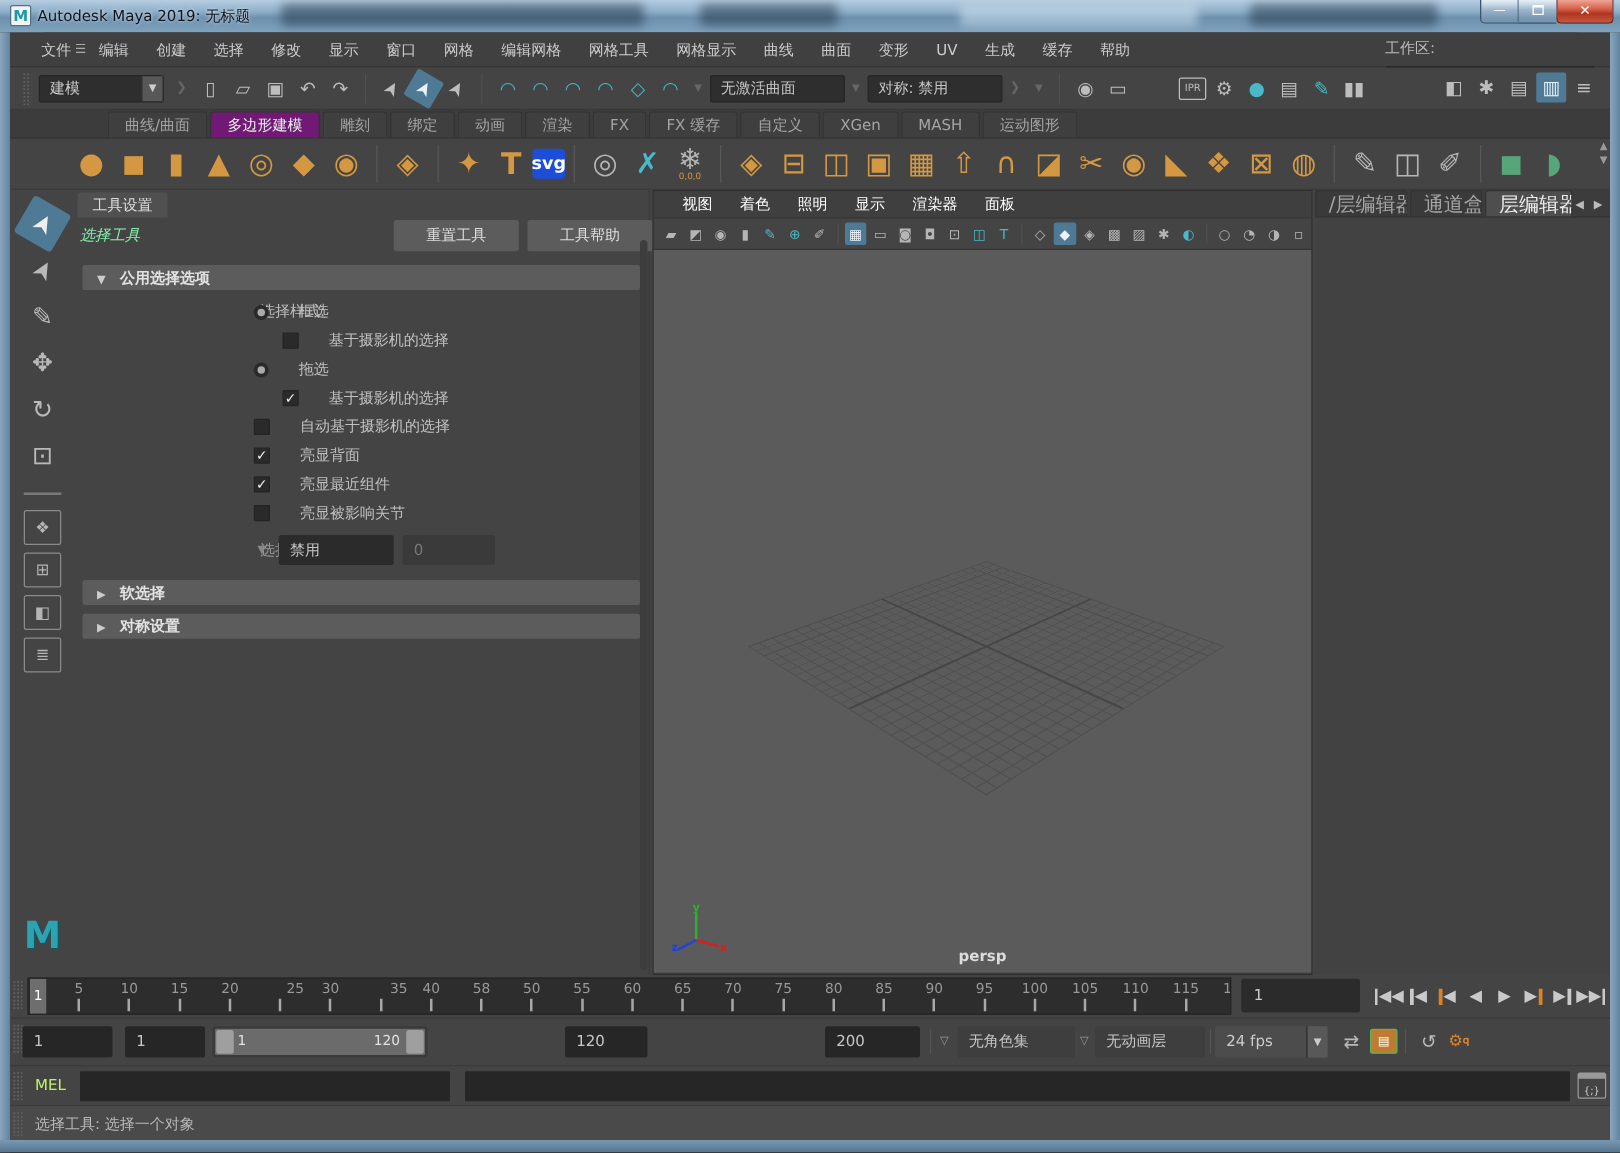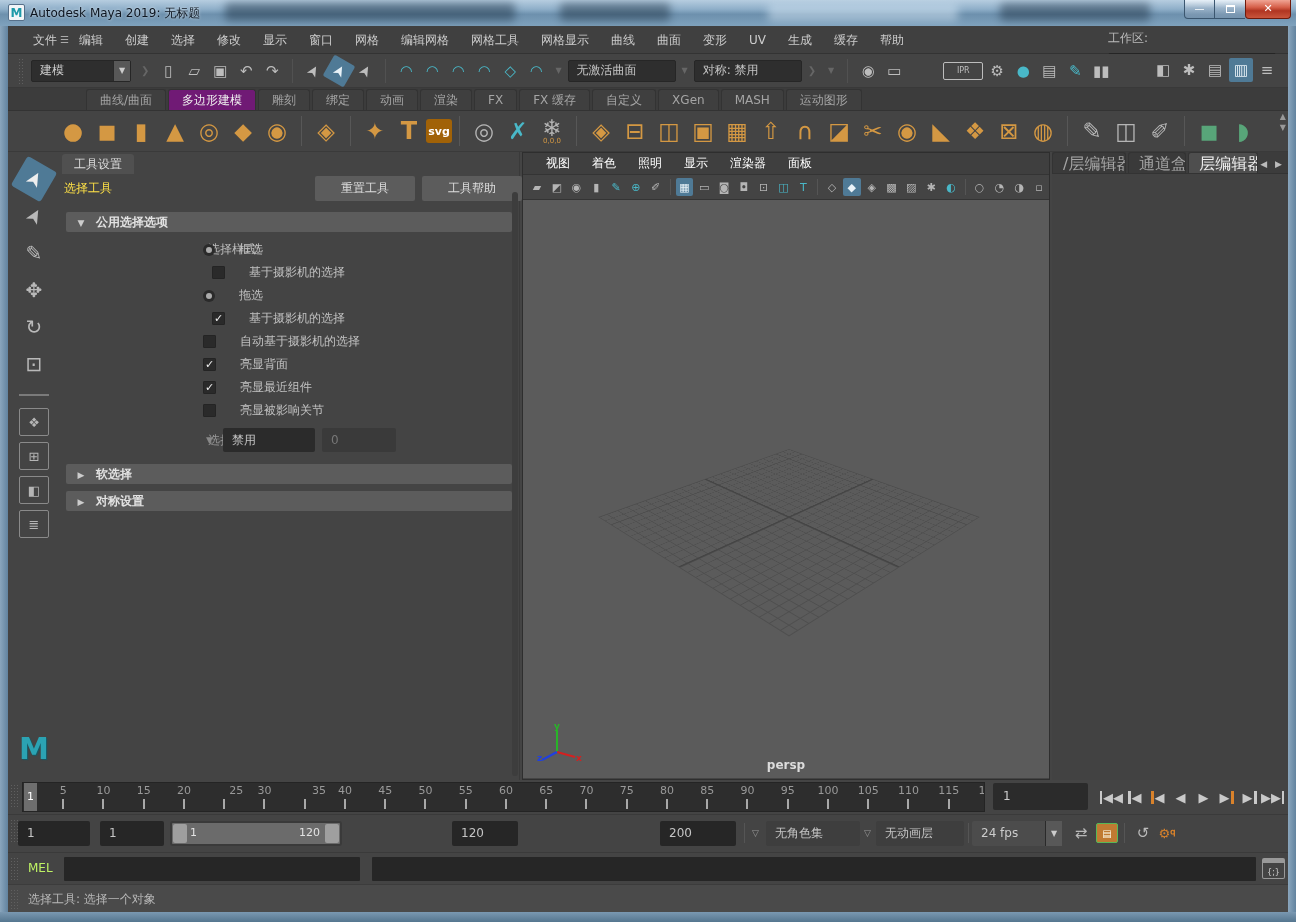--- a/index.html
+++ b/index.html
@@ -33,62 +33,62 @@
   .lock{width:11px;height:9px;background:#c9cdd1;border-radius:1px;position:relative;margin-top:5px;}
   .lock:before{content:"";position:absolute;left:1.5px;top:-6px;width:8px;height:7px;border:2px solid #c9cdd1;border-bottom:none;border-radius:4px 4px 0 0;}
   
   #toolbar{position:absolute;left:0;top:28px;width:1280px;height:34px;background:#444;border-bottom:1px solid #393939;display:flex;align-items:center;padding-left:10px;}
   .grip-v{width:7px;height:26px;margin-right:6px;background-image:radial-gradient(#5f5f5f 1px,transparent 1px);background-size:3px 3px;}
   .tb-sep{width:1px;height:24px;background:#383838;border-right:1px solid #515151;margin:0 7px;}
   .tb-arrow-sep{color:#666;font-size:10px;margin:0 6px;}
   .tbicon{width:24px;height:24px;display:flex;align-items:center;justify-content:center;font-size:15px;color:#bdbdbd;border-radius:2px;margin:0 1px;position:relative;}
   .tbicon.active{background:#4f7a96;color:#e8f2f8;}
   .tbicon.teal{color:#49b8c8;}
-  .tbicon.small-label{font-size:8px;border:1px solid #bdbdbd;border-radius:2px;width:40px;height:18px;margin-left:36px;}
+  .tbicon.small-label{font-size:8px;border:1px solid #bdbdbd;border-radius:2px;width:22px;height:18px;margin-left:36px;}
   #mode-select{width:100px;height:22px;background:#2e2e2e;border:1px solid #262626;border-radius:2px;display:flex;align-items:center;position:relative;margin-right:4px;}
   #mode-select span.lbl{font-size:12px;color:#ccc;padding-left:8px;flex:1;}
   .dd-btn{width:17px;height:100%;background:#585858;border-left:1px solid #2a2a2a;color:#ccc;font-size:8px;display:flex;align-items:center;justify-content:center;}
   .tb-field{height:22px;background:#2e2e2e;border:1px solid #262626;border-radius:2px;font-size:12px;color:#c5c5c5;display:flex;align-items:center;padding-left:8px;}
   #right-icons{position:absolute;right:8px;top:4px;display:flex;}
   
   #shelf-tabs{position:absolute;left:0;top:62px;width:1280px;height:23px;background:#3c3c3c;border-bottom:1px solid #333;display:flex;align-items:flex-end;padding-left:78px;}
   #shelf-menu-icon{position:absolute;left:52px;top:8px;width:14px;color:#aaa;font-size:10px;}
   .shelf-tab{height:21px;padding:0 13px;font-size:12px;color:#a5a5a5;line-height:21px;background:#3f3f3f;border:1px solid #333;border-bottom:none;border-radius:3px 3px 0 0;margin-right:2px;}
   .shelf-tab.active{color:#eee;background:#701a75;}
   #shelf-icons{position:absolute;left:0;top:85px;width:1280px;height:41px;background:#444;border-bottom:1px solid #3a3a3a;display:flex;align-items:center;padding-left:48px;}
   #shelf-gear{position:absolute;left:16px;top:96px;color:#9a9a9a;font-size:12px;}
   .shelf-icon{width:32px;height:34px;display:flex;flex-direction:column;align-items:center;justify-content:center;font-size:23px;color:#d49843;margin:0 1px;line-height:1;}
   .shelf-icon .sub{font-size:7px;color:#d49843;margin-top:-2px;}
   .shelf-icon.gray{color:#b5b5b5;} .shelf-icon.green{color:#58a579;} .shelf-icon.teal{color:#49b8c8;}
   .shelf-icon.typeT{font-size:24px;font-family:"DejaVu Serif",serif;font-weight:bold;}
-  .svgbadge{width:26px;height:24px;background:#a16207;border-radius:3px;color:#fff;font-size:11px;font-weight:bold;display:flex;align-items:center;justify-content:center;}
+  .svgbadge{width:26px;height:24px;background:#1d4ed8;border-radius:3px;color:#fff;font-size:14px;font-weight:bold;display:flex;align-items:center;justify-content:center;}
   .shelf-sep{width:1px;height:30px;background:#575757;margin:0 7px;}
   #shelf-scroll{position:absolute;right:2px;top:86px;display:flex;flex-direction:column;gap:2px;color:#999;font-size:8px;}
   
   #main{position:absolute;left:0;top:126px;width:1280px;height:628px;}
   #toolbox{position:absolute;left:0;top:0;width:52px;height:628px;background:#444;display:flex;flex-direction:column;align-items:center;padding-top:10px;}
   .tool-icon{width:34px;height:34px;border-radius:3px;display:flex;align-items:center;justify-content:center;font-size:20px;color:#b9b9b9;margin-bottom:3px;}
   .tool-icon.active{background:#4f7a96;color:#eee;}
   #toolbox-div{width:30px;height:2px;background:#7a7a7a;margin:10px 0 12px;}
   .layout-btn{width:30px;height:28px;border:1px solid #8a8a8a;border-radius:2px;margin-bottom:6px;display:flex;align-items:center;justify-content:center;font-size:13px;color:#b5b5b5;}
   #maya-logo{margin-top:auto;margin-bottom:14px;font-size:30px;font-weight:bold;color:#2ba3b3;text-shadow:1px 1px 1px #145a66;}
   
   #tool-settings{position:absolute;left:52px;top:0;width:460px;height:628px;background:#444;border-right:1px solid #3a3a3a;}
   #ts-scrollbar{position:absolute;right:1px;top:40px;bottom:4px;width:6px;background:#3d3d3d;border-radius:3px;}
   #ts-tab{position:absolute;left:2px;top:2px;height:20px;padding:0 12px;background:#505050;border-radius:3px 3px 0 0;font-size:12px;color:#ddd;line-height:20px;}
-  #ts-toolname{position:absolute;left:4px;top:28px;font-size:12px;color:#fde047;}
+  #ts-toolname{position:absolute;left:4px;top:28px;font-size:12px;color:#86efac;font-style:italic;}
   .ts-btn{position:absolute;top:24px;width:100px;height:25px;background:#5c5c5c;border-radius:2px;font-size:12px;color:#ddd;text-align:center;line-height:25px;}
   #ts-reset{left:255px;} #ts-help{left:362px;}
   .section-hdr{position:absolute;left:6px;width:446px;height:20px;background:#5c5c5c;border-radius:2px;font-size:12px;font-weight:bold;color:#e2e2e2;line-height:20px;}
   .section-hdr .tri{display:inline-block;width:30px;text-align:center;font-size:9px;color:#ccc;}
   #opt-rows{position:absolute;left:0;top:86px;width:460px;}
   .opt-row{position:relative;height:23px;display:flex;align-items:center;}
   .opt-lead{position:absolute;left:80px;width:120px;text-align:right;font-size:12px;color:#bbb;}
   .opt-ctl{position:absolute;left:143px;display:flex;align-items:center;gap:24px;}
-  .opt-ctl.ind{left:152px;}
+  .opt-ctl.ind{left:166px;}
   .radio{width:12px;height:12px;border-radius:50%;background:#2a2a2a;position:relative;}
   .radio.on:after{content:"";position:absolute;left:3px;top:3px;width:6px;height:6px;border-radius:50%;background:#ababab;}
   .cb{width:13px;height:13px;background:#2a2a2a;border:1px solid #242424;border-radius:1px;color:#f0f0f0;font-size:11px;line-height:12px;text-align:center;font-weight:bold;}
   .opt-label{font-size:12px;color:#c0c0c0;}
   #constraint-row{position:absolute;left:0;top:274px;width:460px;height:28px;}
   #constraint-label{position:absolute;left:80px;top:6px;width:120px;text-align:right;font-size:12px;color:#999;}
   #constraint-arrow{position:absolute;left:146px;top:9px;color:#888;font-size:9px;}
   #constraint-field{position:absolute;left:163px;top:2px;width:92px;height:24px;background:#2b2b2b;border-radius:2px;font-size:12px;color:#c5c5c5;line-height:24px;padding-left:9px;}
   #constraint-count{position:absolute;left:262px;top:2px;width:74px;height:24px;background:#3a3a3a;border-radius:2px;font-size:12px;color:#777;line-height:24px;padding-left:9px;}
   
@@ -554,21 +554,21 @@
           <div class="tick-label" style="left: 160.95px;">20</div>
           <div class="tick-mark" style="left: 159.95px;"></div>
           <div class="tick-label" style="left: 201.2px; margin-left: 12px;">25</div>
           <div class="tick-mark" style="left: 200.2px;"></div>
           <div class="tick-label" style="left: 241.45px;">30</div>
           <div class="tick-mark" style="left: 240.45px;"></div>
           <div class="tick-label" style="left: 296px; text-align: center;">35</div>
           <div class="tick-mark" style="left: 280.7px;"></div>
           <div class="tick-label" style="left: 321.95px;">40</div>
           <div class="tick-mark" style="left: 320.95px;"></div>
-          <div class="tick-label" style="left: 362.2px;">45</div>
+          <div class="tick-label" style="left: 362.2px;">58</div>
           <div class="tick-mark" style="left: 361.2px;"></div>
           <div class="tick-label" style="left: 402.45px;">50</div>
           <div class="tick-mark" style="left: 401.45px;"></div>
           <div class="tick-label" style="left: 442.7px;">55</div>
           <div class="tick-mark" style="left: 441.7px;"></div>
           <div class="tick-label" style="left: 482.95px;">60</div>
           <div class="tick-mark" style="left: 481.95px;"></div>
           <div class="tick-label" style="left: 523.2px;">65</div>
           <div class="tick-mark" style="left: 522.2px;"></div>
           <div class="tick-label" style="left: 563.45px;">70</div>

